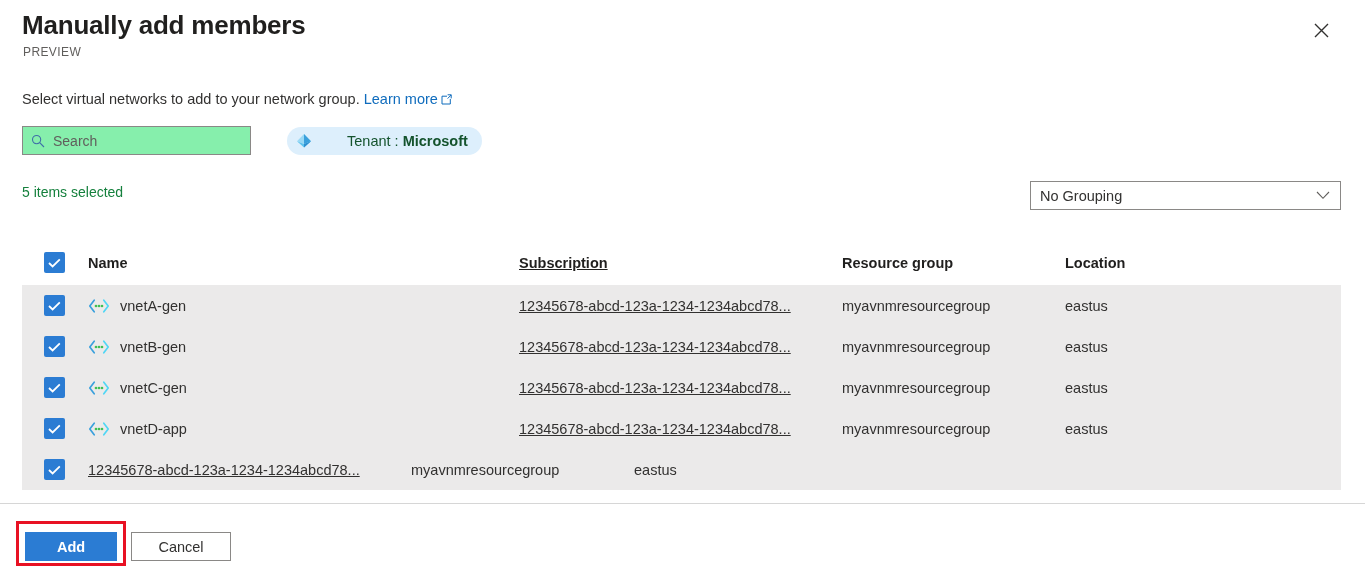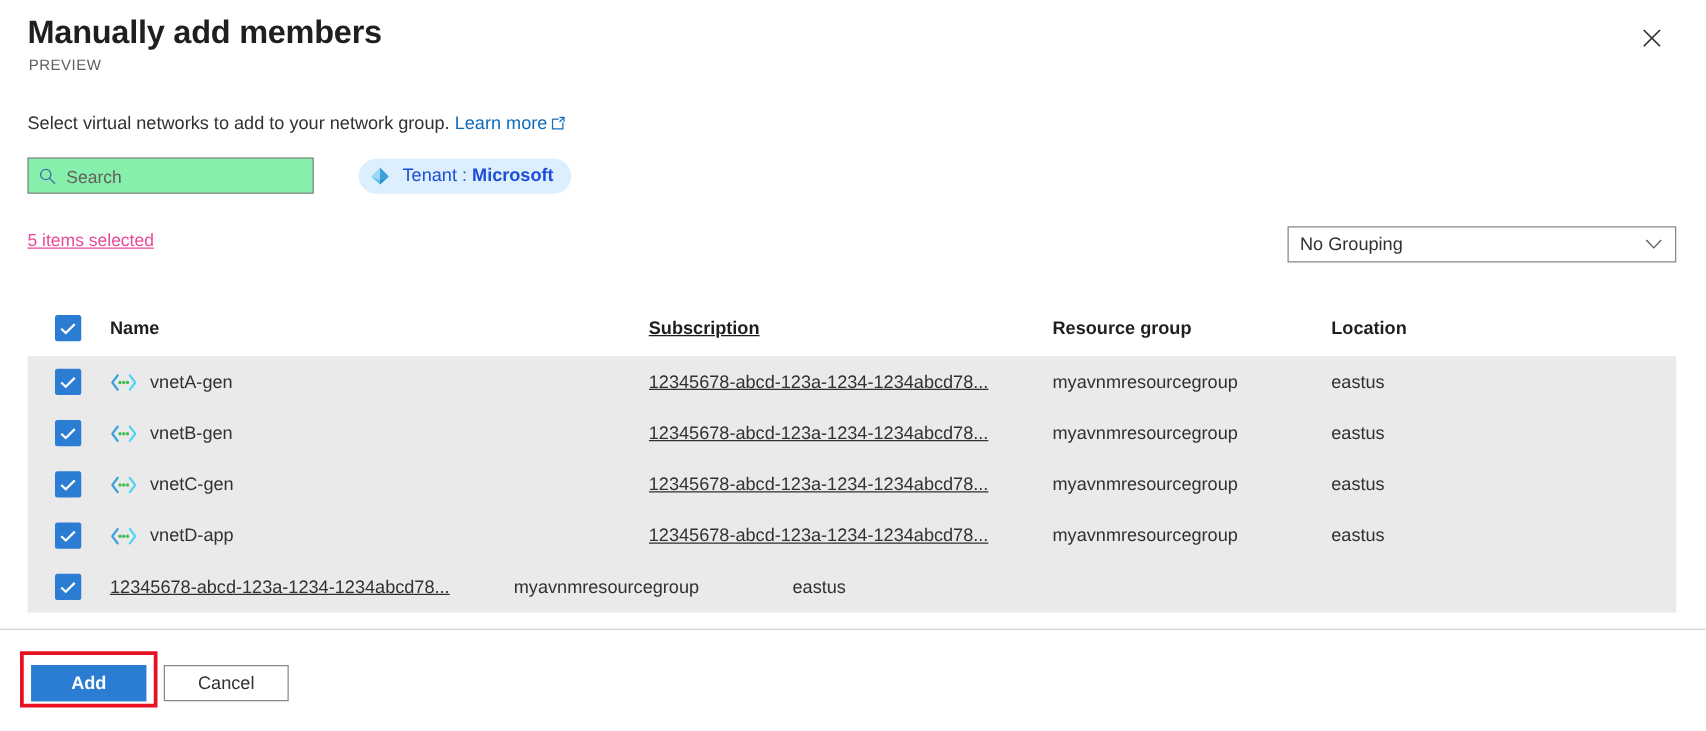--- a/index.html
+++ b/index.html
@@ -55,27 +55,27 @@
   .search-input::placeholder { color: #605e5c; }
 
   .tenant-pill {
     position: absolute; left: 287px; top: 127px;
     height: 28px; border-radius: 14px;
     background: #ddeffc;
     display: flex; align-items: center;
     padding: 0 14px 0 8px; cursor: pointer;
   }
   .tenant-ico { flex:0 0 auto; margin-right: 9px; display:flex; }
-  .tenant-txt { font-size: 14.5px; color: #1d4ed8; white-space: nowrap; }
+  .tenant-txt { font-size: 14.5px; color: #14532d; white-space: nowrap; margin-left: 25px; }
   .tenant-txt b { font-weight: 700; }
 
   
   .items-selected {
     position: absolute; left: 22px; top: 184px;
-    font-size: 14px; color: #ec4899; white-space: nowrap; text-decoration: underline;
+    font-size: 14px; color: #15803d; white-space: nowrap;
   }
   .grouping {
     position: absolute; left: 1030px; top: 181px;
     width: 311px; height: 29px;
     border: 1px solid #8a8886; background: #fff;
     display: flex; align-items: center; justify-content: space-between;
     padding: 0 10px 0 9px; cursor: pointer;
   }
   .grouping-label { font-size: 14.5px; color: #323130; }
   .grouping-chev { display:flex; }

